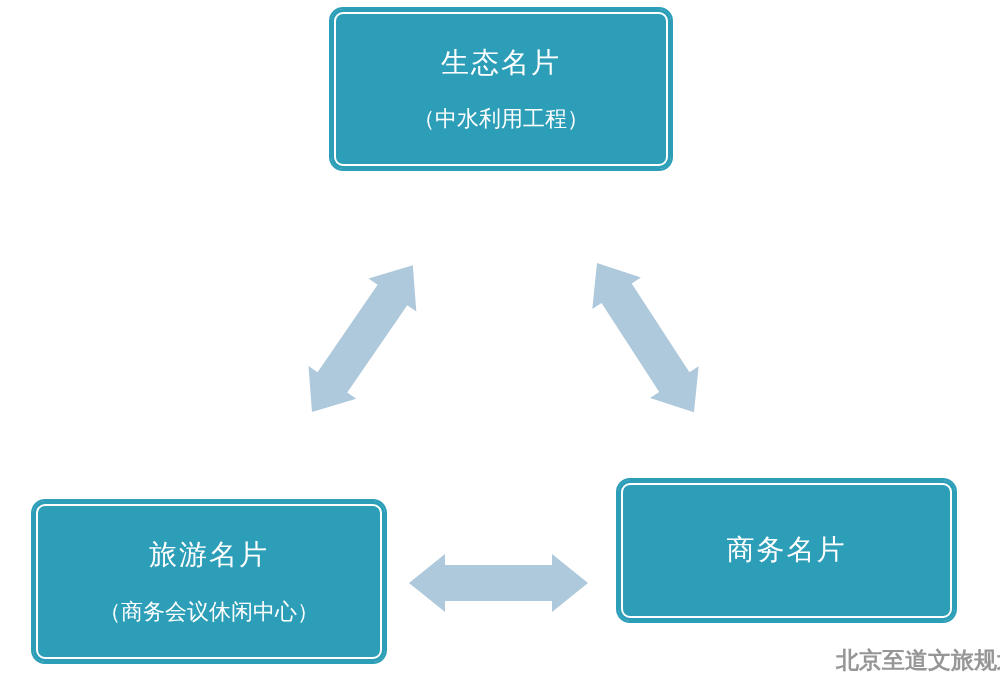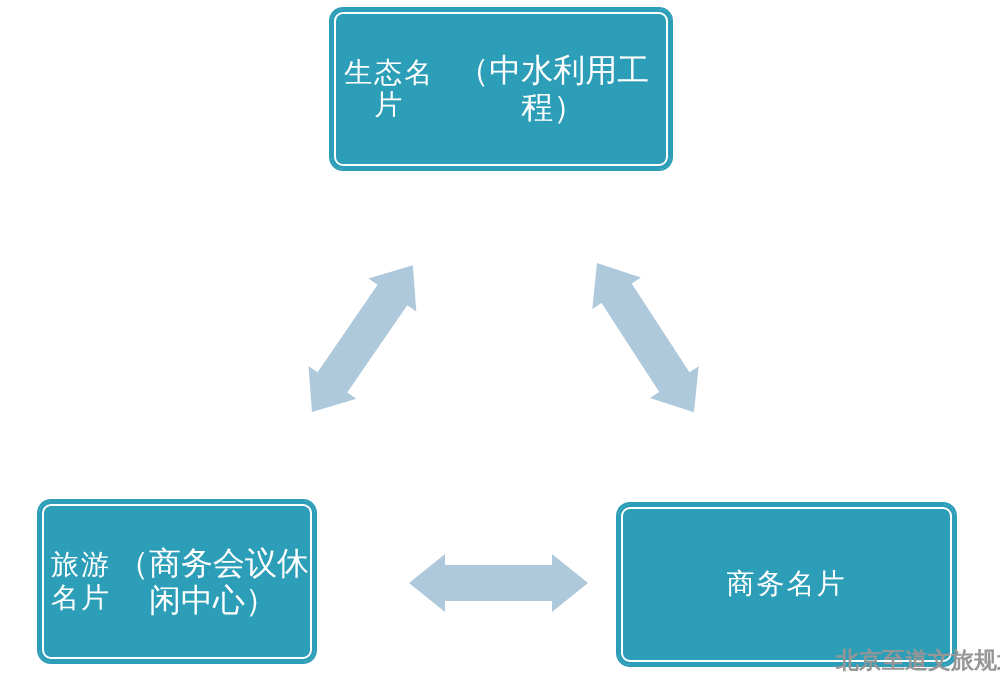--- a/index.html
+++ b/index.html
@@ -28,38 +28,39 @@
   
   .node {
     position: absolute;
     z-index: 2;
     box-sizing: border-box;
     background: #2d9eb8;
     border: 2px solid #2d9eb8;
     border-radius: 14px;
     box-shadow: inset 0 0 0 3px #2d9eb8, inset 0 0 0 5px #ffffff;
     display: flex;
+    flex-direction: column;
     align-items: center;
     justify-content: space-evenly;
     padding: 10px 6px;
     color: #ffffff;
     text-align: center;
   }
   .node-title {
     font-size: 28px;
     line-height: 1.15;
     letter-spacing: 2px;
   }
   .node-subtitle {
-    font-size: 32px;
+    font-size: 22px;
     line-height: 1.15;
   }
   #node-eco      { left: 329px; top: 7px;   width: 344px; height: 164px; }
-  #node-tourism  { left: 37px;  top: 499px; width: 280px; height: 165px; }
-  #node-business { left: 616px; top: 502px; width: 341px; height: 165px; }
+  #node-tourism  { left: 31px;  top: 499px; width: 356px; height: 165px; }
+  #node-business { left: 616px; top: 478px; width: 341px; height: 145px; }
 
   #watermark {
     position: absolute;
     left: 836px;
     top: 645px;
     z-index: 3;
     font-size: 23px;
     font-weight: bold;
     color: #969696;
     white-space: nowrap;

